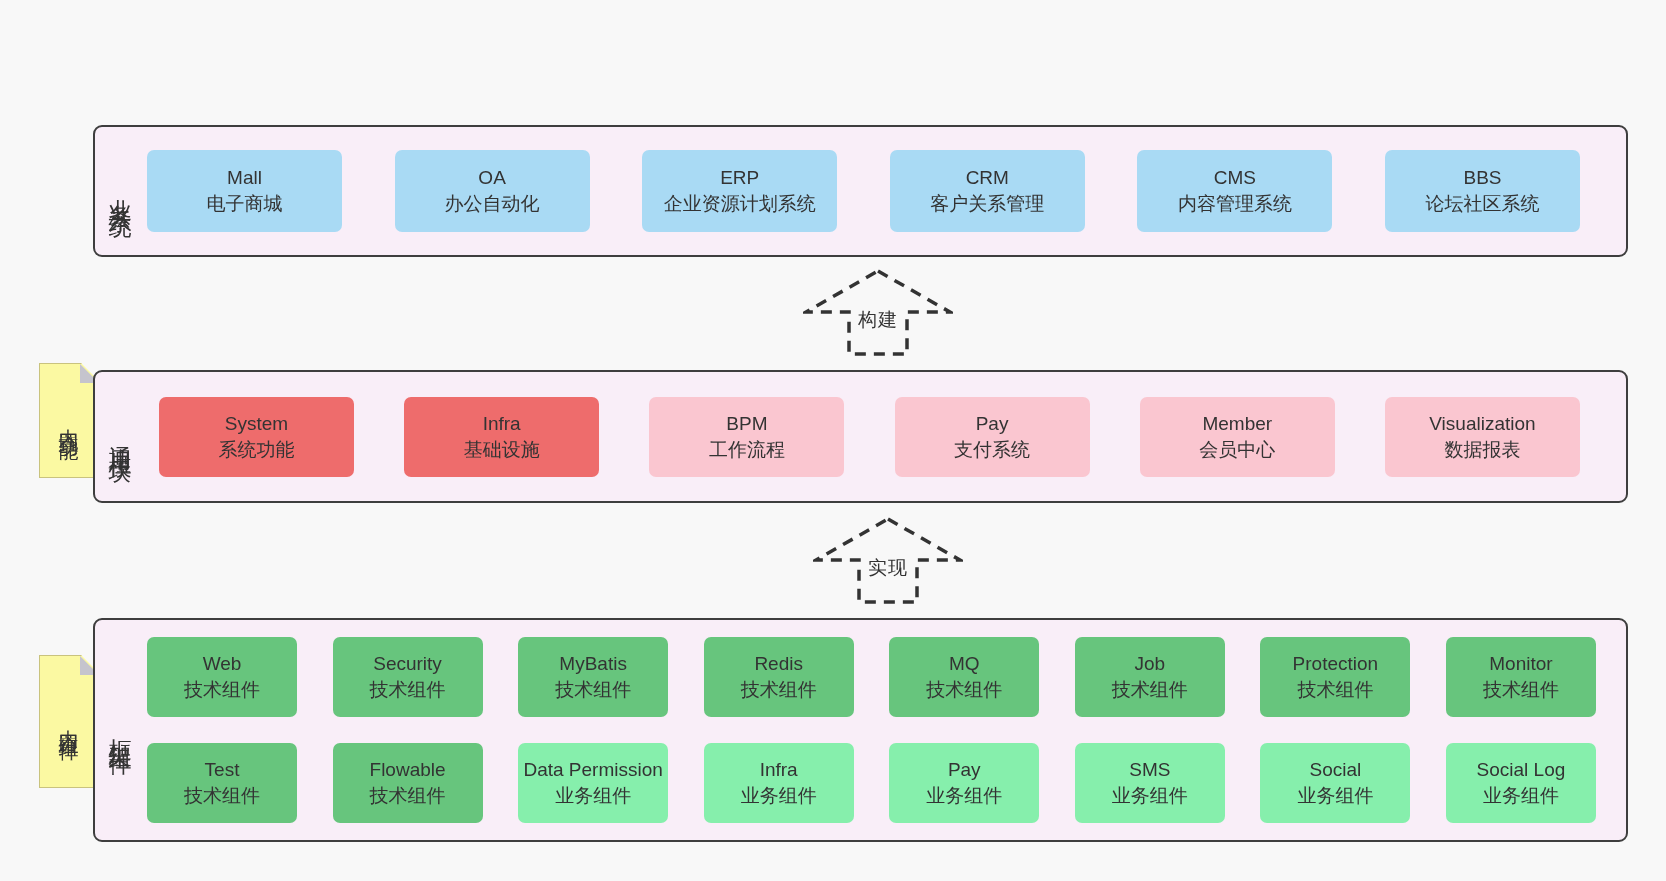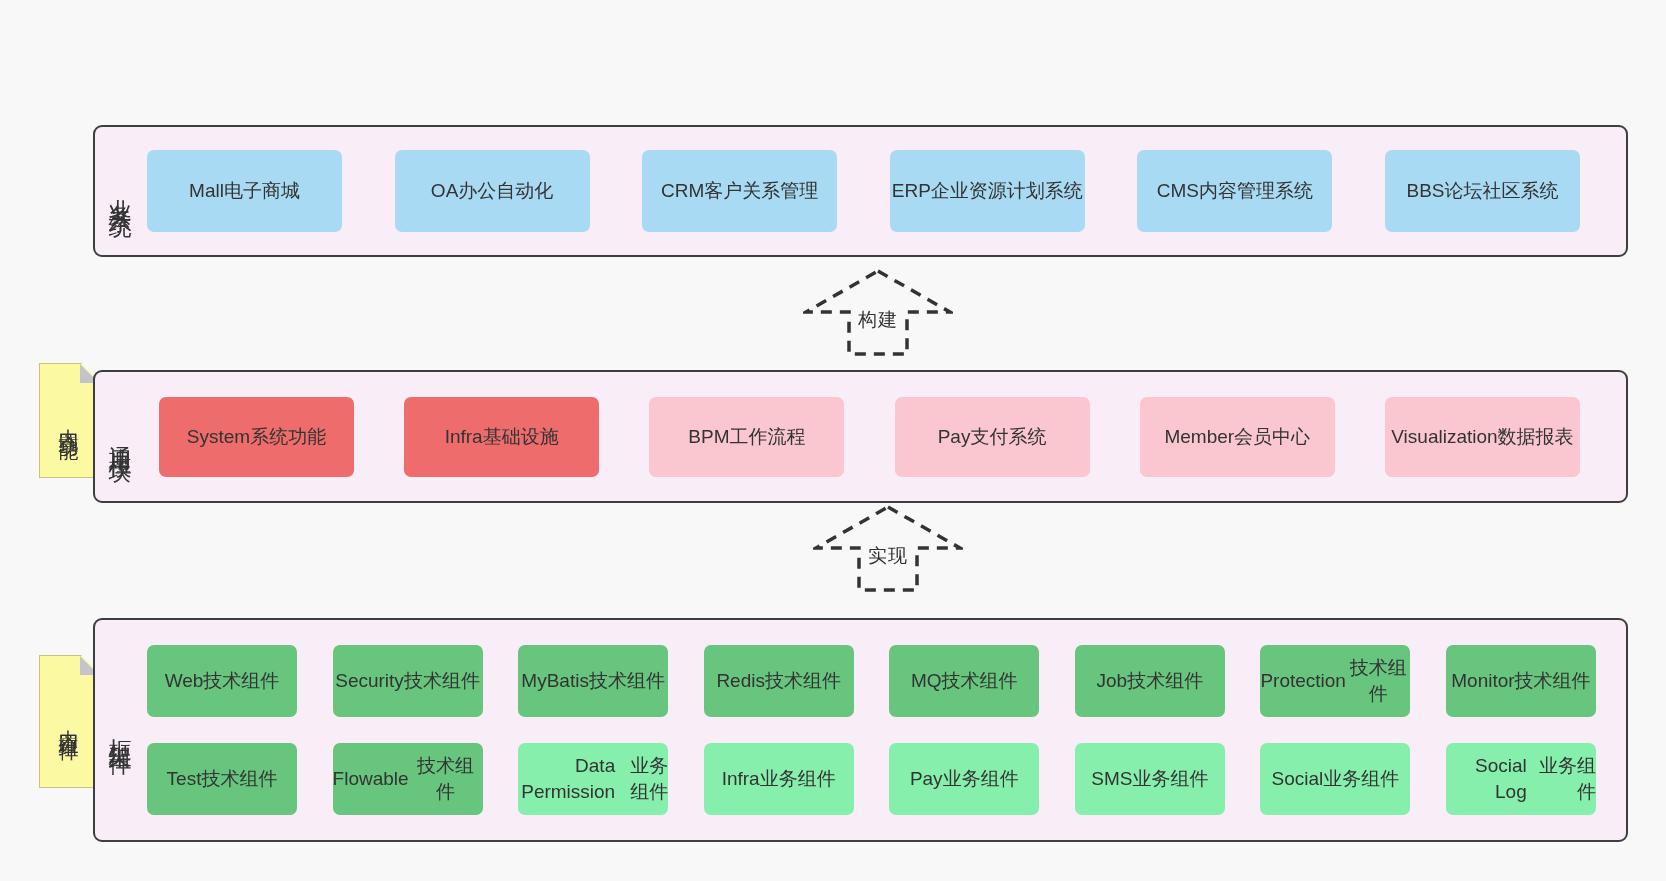--- a/index.html
+++ b/index.html
@@ -54,32 +54,32 @@
   }
   .row8 {
     display: flex;
     justify-content: space-between;
     align-items: center;
   }
 
   
   .box {
     display: flex;
-    flex-direction: row;
+    flex-direction: column;
     align-items: center;
     justify-content: center;
     text-align: center;
     border-radius: 7px;
     font-size: 19px;
     line-height: 26px;
     color: #333;
   }
   .box.w6 { width: 195px; height: 82px; }
   #panel-modules .box.w6 { height: 80px; margin-left: 12px; }
-  .box.w8 { width: 150px; height: 72px; }
+  .box.w8 { width: 150px; height: 80px; }
 
   .blue        { background: #a9daf4; }
   .red         { background: #ee6c6c; }
   .pink        { background: #fac6d0; }
   .green       { background: #67c57d; }
   .green-light { background: #86efac; text-align: right; }
 
   
   .note {
     position: absolute;
@@ -108,21 +108,21 @@
     clip-path: polygon(0 0, 100% 100%, 0 100%);
   }
 
   
   .arrow {
     position: absolute;
     width: 150px;
     height: 90px;
   }
   #arrow-build     { left: 803px; top: 268px; }
-  #arrow-implement { left: 813px; top: 504px; }
+  #arrow-implement { left: 813px; top: 516px; }
   .arrow svg { display: block; width: 150px; height: 90px; }
   .arrow-label {
     position: absolute;
     left: 50%;
     top: 38px;
     transform: translateX(-50%);
     background: #f8f8f8;
     padding: 1px 5px;
     font-size: 19px;
     letter-spacing: 1px;
@@ -146,26 +146,26 @@
   <div class="panel-content">
     <div class="box w6 blue">
       <span>Mall</span>
       <span>电子商城</span>
     </div>
     <div class="box w6 blue">
       <span>OA</span>
       <span>办公自动化</span>
     </div>
     <div class="box w6 blue">
+      <span>ERP</span>
+      <span>企业资源计划系统</span>
+    </div>
+    <div class="box w6 blue">
       <span>CRM</span>
       <span>客户关系管理</span>
-    </div>
-    <div class="box w6 blue">
-      <span>ERP</span>
-      <span>企业资源计划系统</span>
     </div>
     <div class="box w6 blue">
       <span>CMS</span>
       <span>内容管理系统</span>
     </div>
     <div class="box w6 blue">
       <span>BBS</span>
       <span>论坛社区系统</span>
     </div>
   </div>

